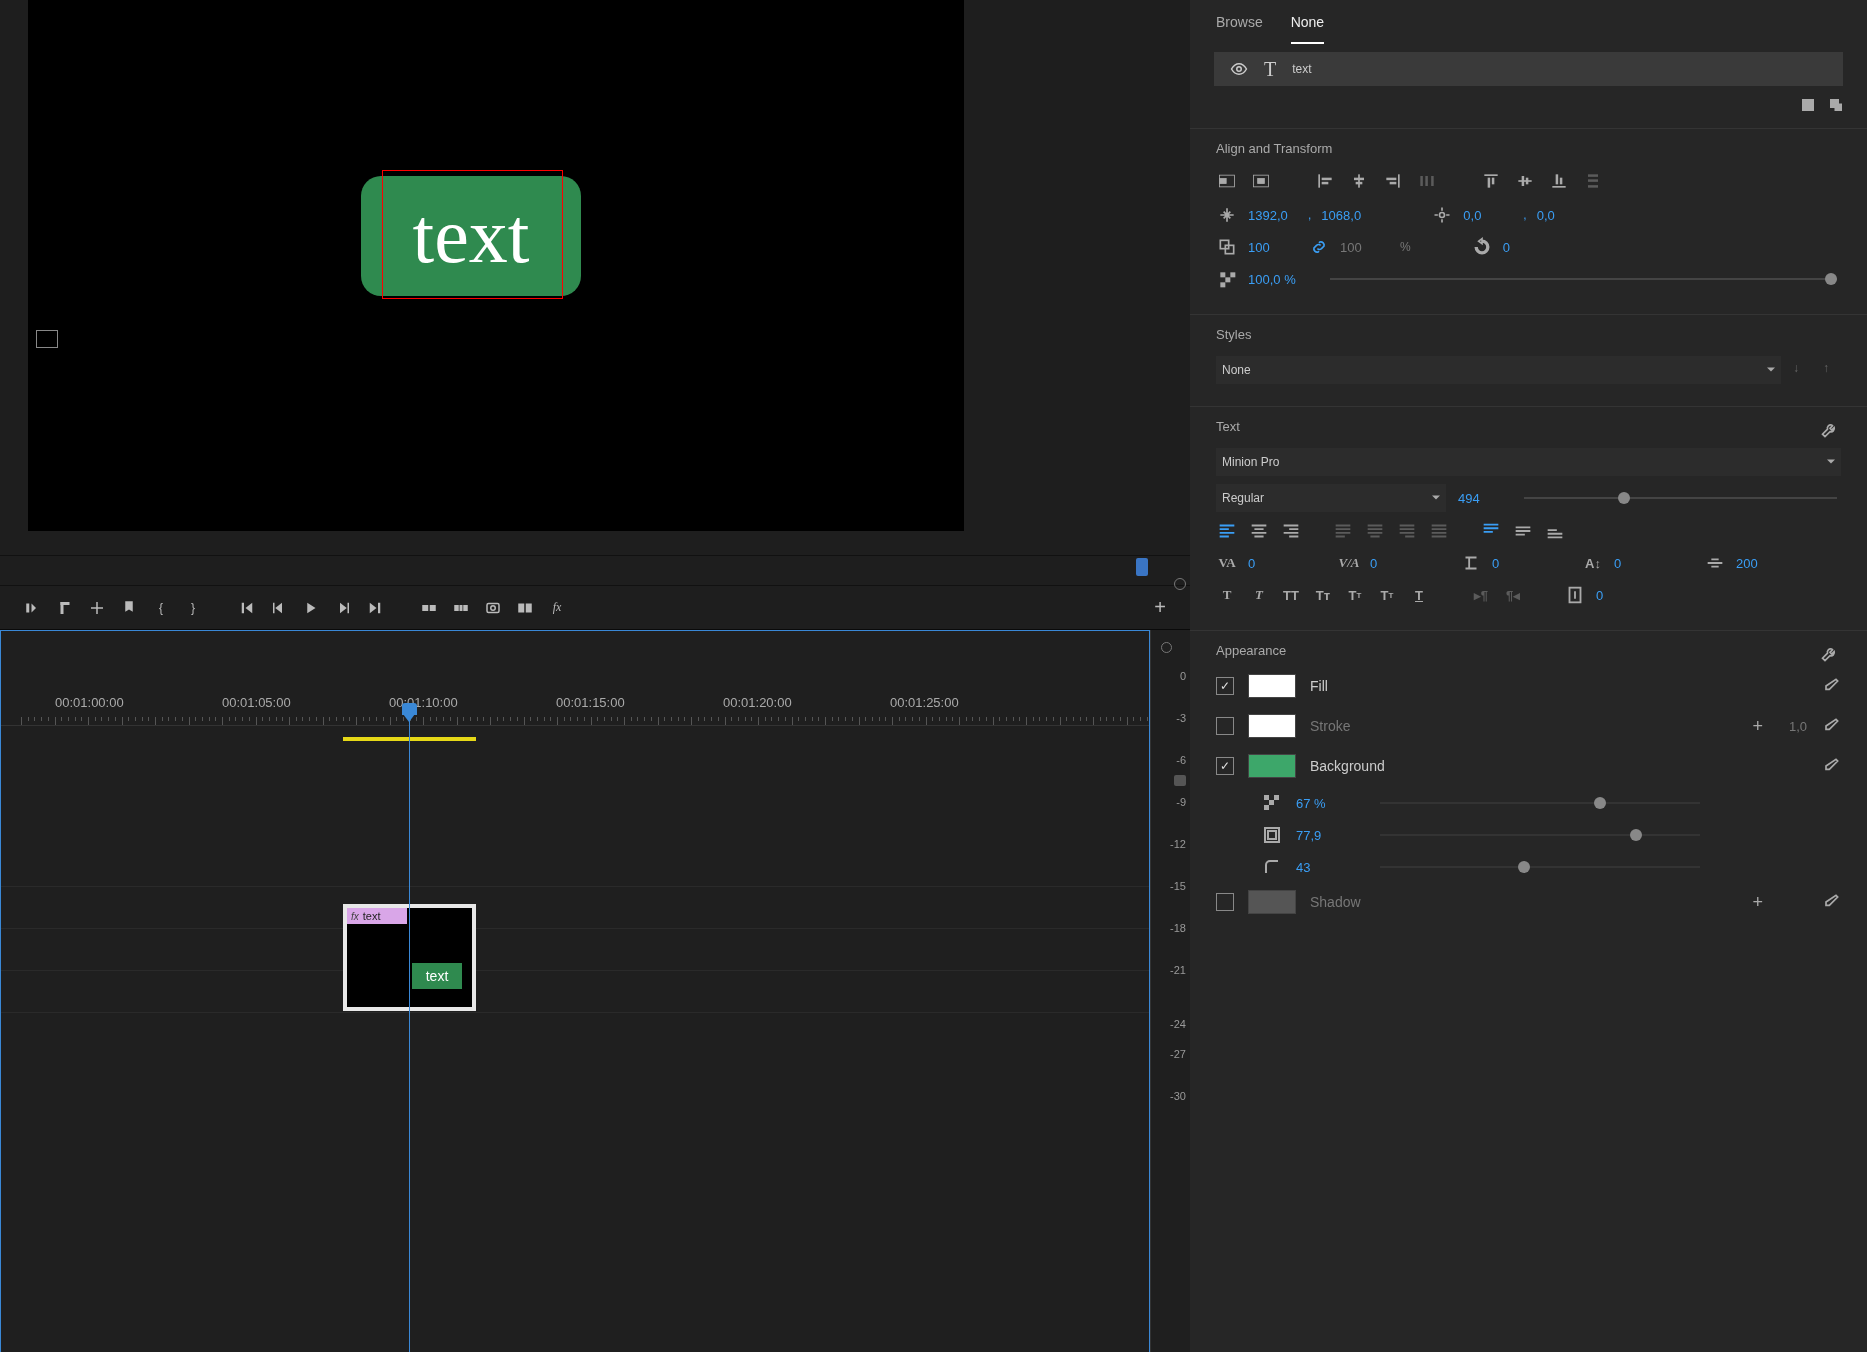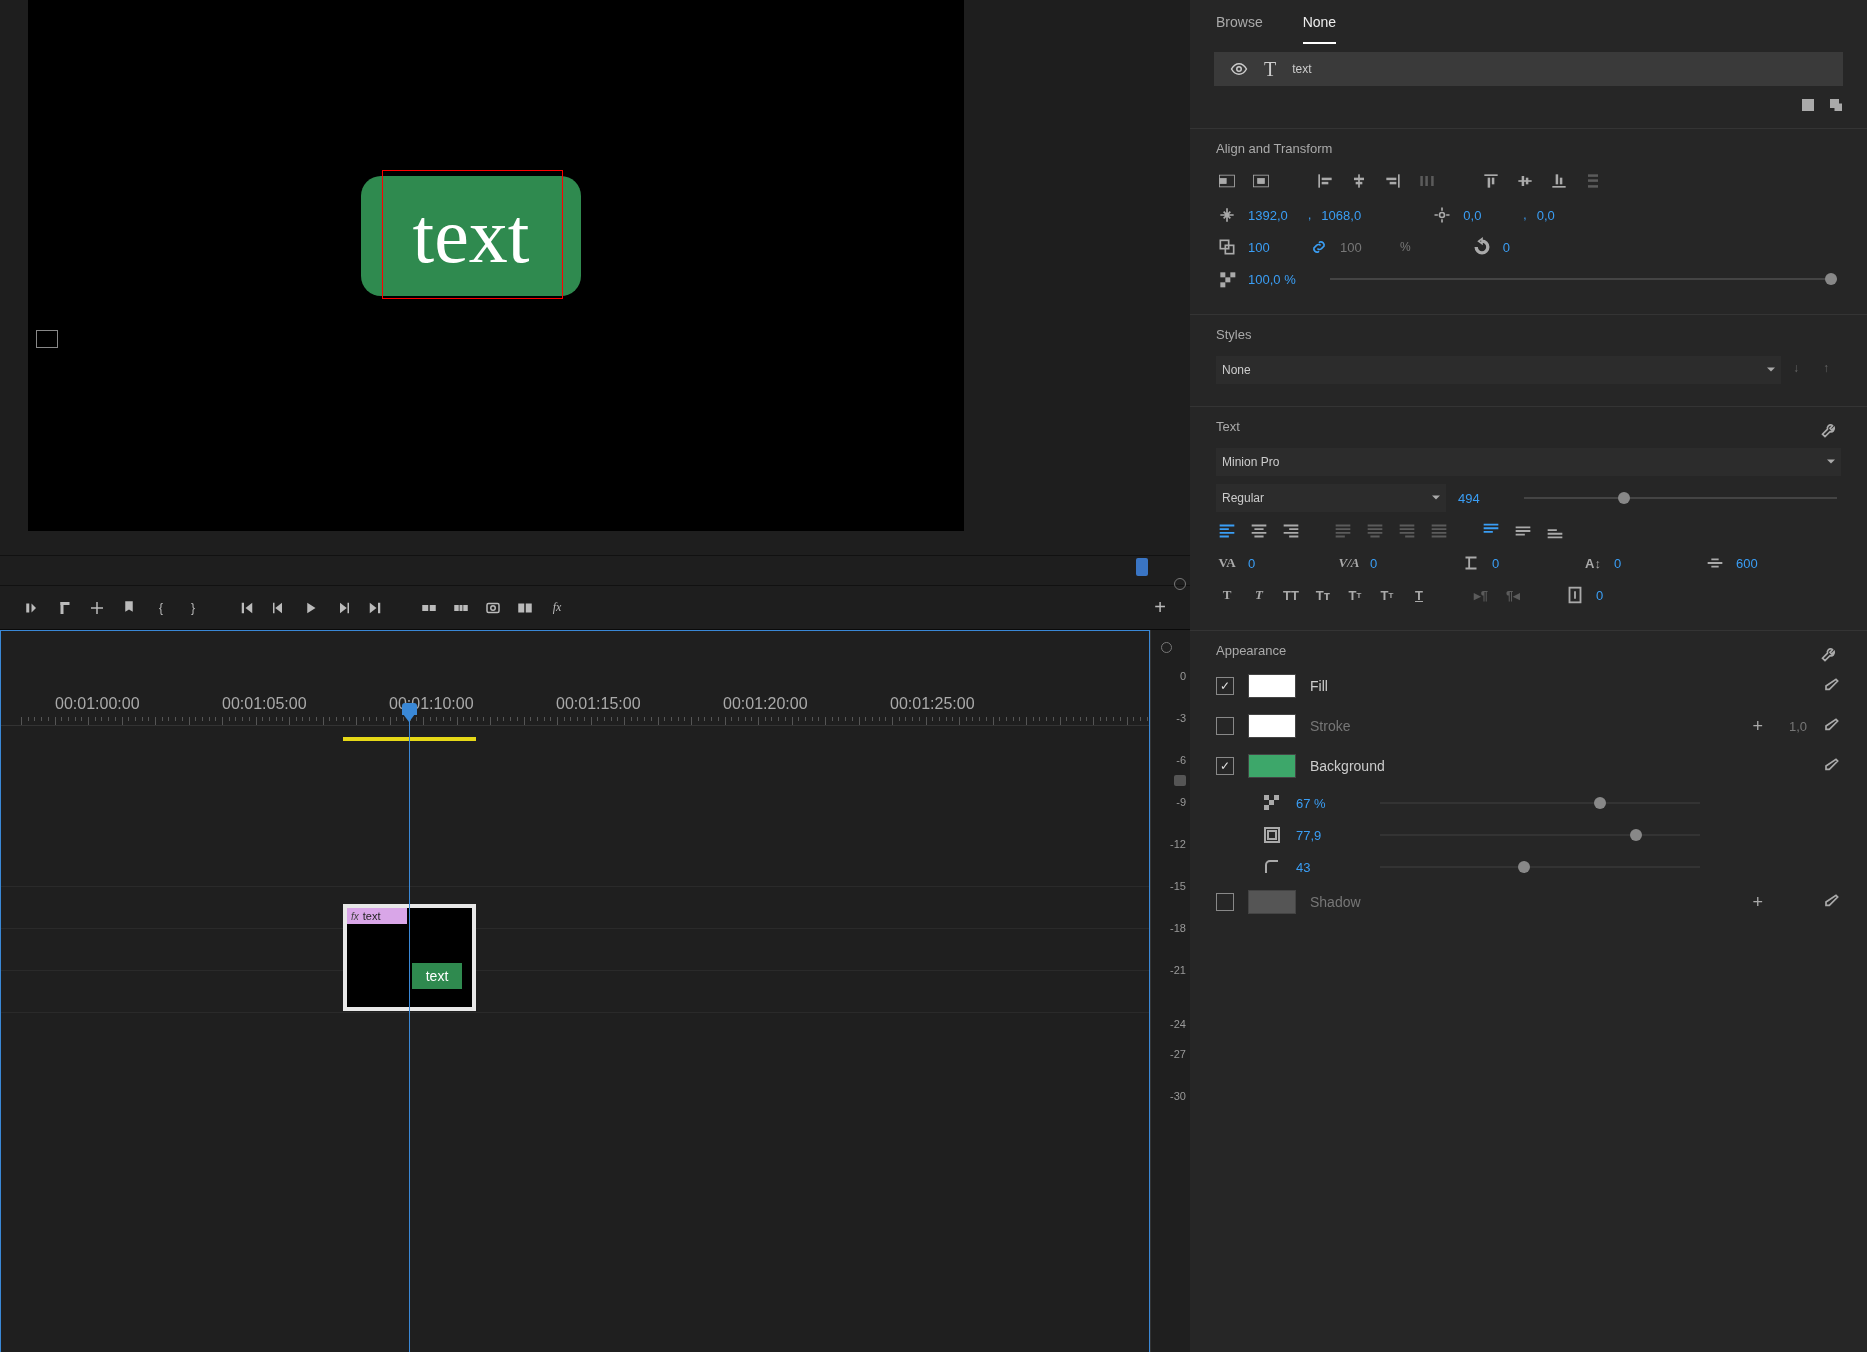--- a/index.html
+++ b/index.html
@@ -28,40 +28,40 @@
 
 .toolbar{height:44px;display:flex;align-items:center;gap:16px;padding:0 24px;background:#1e1e1e;border-top:1px solid #111}
 .tool-grp{display:flex;gap:14px;align-items:center}
 .ico{width:18px;height:18px;display:flex;align-items:center;justify-content:center;color:#bbb;cursor:pointer}
 .ico svg{width:18px;height:18px}
 .plus-r{margin-left:auto;font-size:20px;color:#bbb;cursor:pointer}
 
 .timeline{flex:1;display:flex;position:relative;background:#1f1f1f;border-top:1px solid #0a0a0a}
 .tl-main{flex:1;position:relative;overflow:hidden}
 .ruler{height:95px;position:relative;border-bottom:1px solid #333}
-.tick-label{position:absolute;top:64px;font-size:16px;color:#aaa}
+.tick-label{position:absolute;top:64px;font-size:13px;color:#aaa}
 .tick{position:absolute;top:86px;width:1px;height:8px;background:#555}
 .playhead{position:absolute;top:86px;width:1px;height:740px;background:#3a88d6;z-index:5}
 .playhead::before{content:"";position:absolute;top:-14px;left:-7px;width:15px;height:12px;background:#3a88d6;border-radius:3px 3px 0 0}
 .playhead::after{content:"";position:absolute;top:-3px;left:-6px;border:6px solid transparent;border-top:8px solid #3a88d6}
 .sel-range{position:absolute;top:106px;height:4px;background:#e6d817}
 .tracks{position:relative}
 .track{position:absolute;left:0;right:0;height:42px;border-top:1px solid #2a2a2a}
 .clip{position:absolute;top:178px;left:342px;width:133px;height:107px;background:#000;border:4px solid #e8e8e8}
 .clip-label{position:absolute;top:0;left:0;width:60px;height:16px;background:#d9a6e8;color:#222;padding:0 4px;font-size:11px;display:flex;align-items:center;gap:2px}
 .clip-label .fx{color:#444;font-style:italic;font-size:10px;margin-right:2px}
 .clip-thumb{position:absolute;bottom:18px;right:10px;width:50px;height:26px;background:#2f8a4f;display:flex;align-items:center;justify-content:center;color:#fff;font-family:"Times New Roman",serif;font-size:14px}
 
 .scale-col{width:40px;border-left:1px solid #333;position:relative}
 .scale-tick{position:absolute;right:4px;font-size:11px;color:#999}
 .scale-circ{position:absolute;right:18px;width:11px;height:11px;border:1px solid #777;border-radius:50%}
 .tl-scrollhandle{position:absolute;right:4px;top:145px;width:12px;height:11px;background:#555;border-radius:2px}
 
 
-.tabs{display:flex;gap:40px;padding:14px 26px 0 26px;height:44px}
+.tabs{display:flex;gap:28px;padding:14px 26px 0 26px;height:44px}
 .tab{color:#aaa;font-size:14px;padding-bottom:6px;cursor:pointer}
 .tab.active{color:#eee;border-bottom:2px solid #fff}
 .layer-row{margin:8px 24px 0 24px;height:34px;background:#3a3a3a;display:flex;align-items:center;gap:16px;padding:0 16px}
 .T{font-family:"Times New Roman",serif;font-size:20px}
 .icons-row{display:flex;justify-content:flex-end;gap:10px;padding:10px 22px 8px 0}
 .sm-ico{width:18px;height:18px;color:#aaa}
 
 .section{padding:12px 26px 8px 26px}
 .sec-title{color:#aaa;font-size:13px;margin-bottom:14px}
 .section-hr{border-top:1px solid #343434;margin:6px 0 0 0}
@@ -691,21 +691,21 @@
       <span class="num blue">0</span>
       <span style="width:20px"></span>
       <span class="tb-ico">A↕</span>
       <span class="num blue">0</span>
       <span style="width:20px"></span>
       <span class="tb-ico">
           <svg viewBox="0 0 24 24" stroke="#aaa" stroke-width="2">
             <path d="M4 12h16M8 8h8M8 16h8"></path>
           </svg>
         </span>
-      <span class="num blue">600</span>
+      <span class="num blue">200</span>
     </div>
     <div class="text-toolbar">
       <span class="tb-ico" style="font-family:serif;font-weight:900">T</span>
       <span class="tb-ico" style="font-family:serif;font-style:italic">T</span>
       <span class="tb-ico">TT</span>
       <span class="tb-ico">Tᴛ</span>
       <span class="tb-ico">T<sup style="font-size:8px">T</sup></span>
       <span class="tb-ico">T<sub style="font-size:8px">T</sub></span>
       <span class="tb-ico" style="text-decoration:underline">T</span>
       <span style="width:20px"></span>

